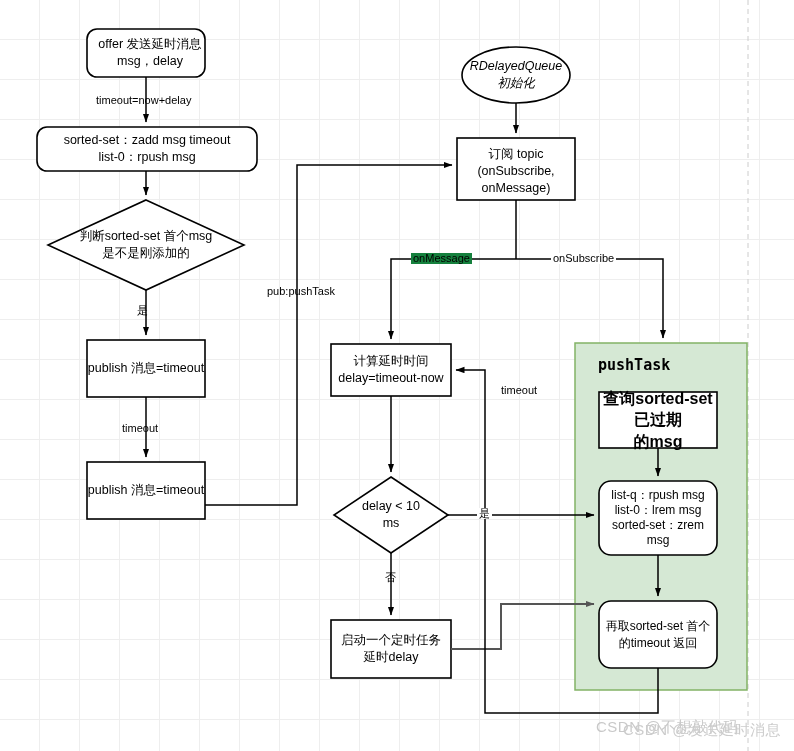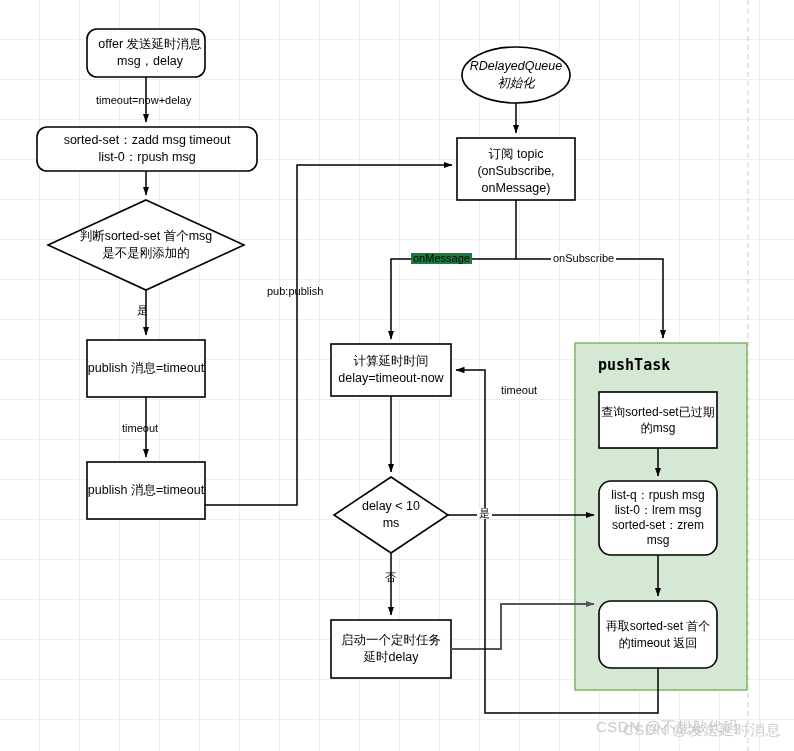--- a/index.html
+++ b/index.html
@@ -156,38 +156,38 @@
 delay=timeout-now</div>
 
 <div class="node-text" style="left:341px;top:493px;width:100px;height:44px;">delay &lt; 10
 ms</div>
 
 <div class="node-text" style="left:331px;top:620px;width:120px;height:58px;">启动一个定时任务
 延时delay</div>
 
 <div class="mono-title" style="left:598px;top:356px;">pushTask</div>
 
-<div class="node-text" style="left:599px;top:392px;width:118px;height:56px;font-size:12px;">查询sorted-set已过期
+<div class="node-text" style="left:599px;top:392px;width:118px;height:56px;font-size:16px;font-weight:bold;">查询sorted-set已过期
 的msg</div>
 
 <div class="node-text" style="left:599px;top:481px;width:118px;height:74px;font-size:12px;line-height:1.25;">list-q：rpush msg
 list-0：lrem msg
 sorted-set：zrem
 msg</div>
 
 <div class="node-text" style="left:599px;top:601px;width:118px;height:67px;font-size:12px;">再取sorted-set 首个
 的timeout 返回</div>
 
 <div class="edge-label" style="left:96px;top:95px;">timeout=now+delay</div>
 
 <div class="edge-label" style="left:137px;top:305px;">是</div>
 
 <div class="edge-label" style="left:122px;top:423px;">timeout</div>
 
-<div class="edge-label" style="left:267px;top:286px;">pub:publish</div>
+<div class="edge-label" style="left:267px;top:286px;">pub:pushTask</div>
 
 <div class="edge-label" style="left:411px;top:253px;background:#15803d;padding:0 2px;">onMessage</div>
 
 <div class="edge-label" style="left:551px;top:253px;background:#ffffff;padding:0 2px;">onSubscribe</div>
 
 <div class="edge-label" style="left:501px;top:385px;">timeout</div>
 
 <div class="edge-label" style="left:477px;top:508px;background:#ffffff;padding:0 2px;">是</div>
 
 <div class="edge-label" style="left:385px;top:572px;">否</div>

